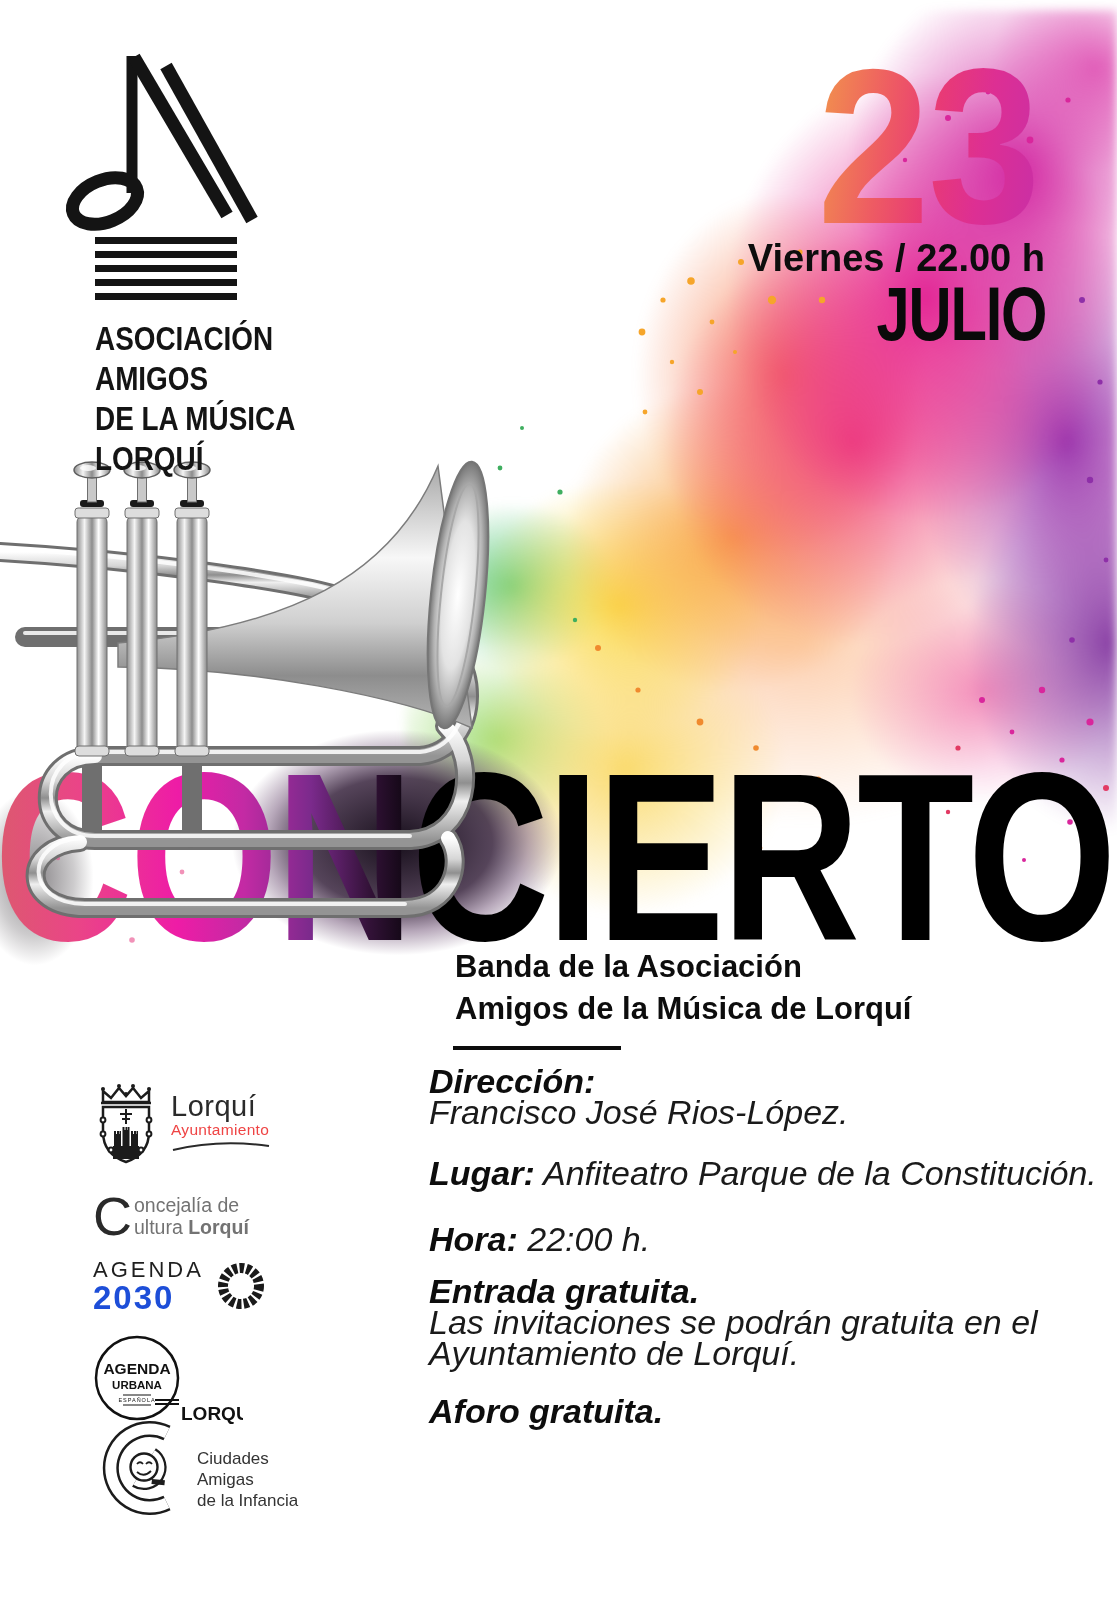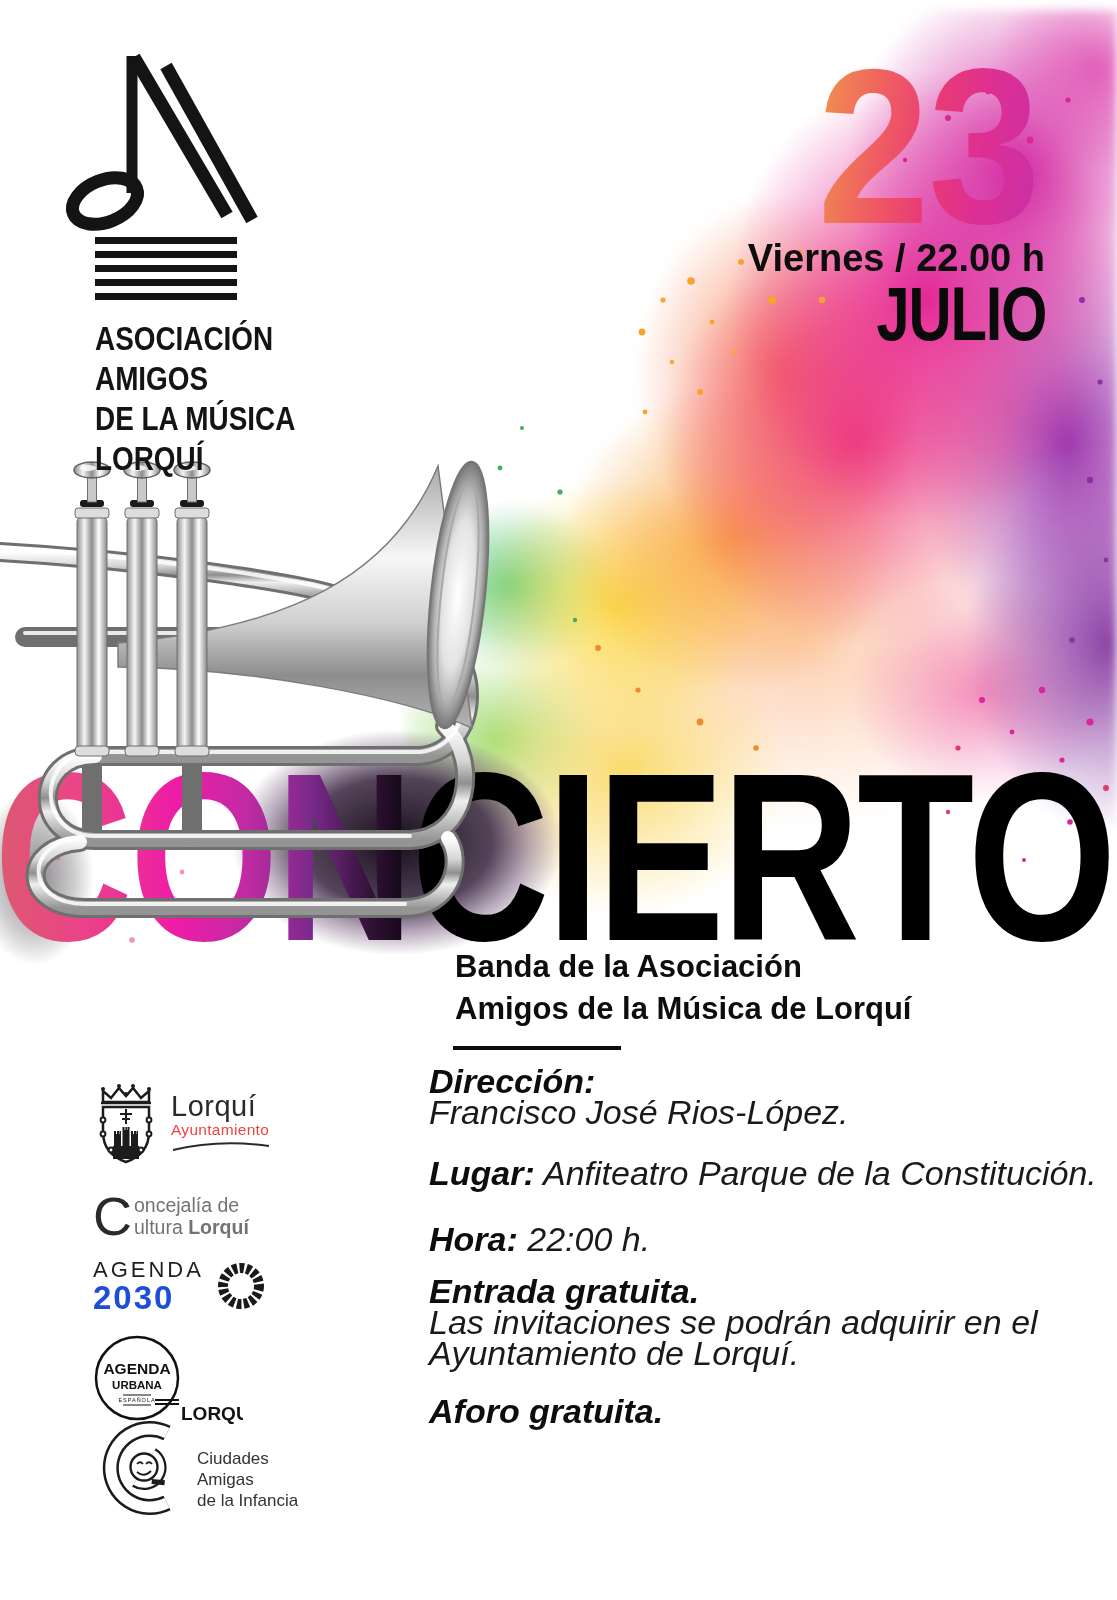--- a/index.html
+++ b/index.html
@@ -309,21 +309,21 @@
     <div>Francisco José Rios-López.</div>
   </div>
   <div class="abs detail d2">
     <b>Lugar:</b><span> Anfiteatro Parque de la Constitución.</span>
   </div>
   <div class="abs detail d3">
     <b>Hora:</b><span> 22:00 h.</span>
   </div>
   <div class="abs detail d4">
     <div><b>Entrada gratuita.</b></div>
-    <div>Las invitaciones se podrán adquirir en el</div>
+    <div>Las invitaciones se podrán gratuita en el</div>
     <div>Ayuntamiento de Lorquí.</div>
   </div>
   <div class="abs detail d5">
     <b>Aforo gratuita.</b>
   </div>
 
   <div class="abs sponsor row" style="top:1082px;">
     <svg width="66" height="84" viewBox="0 0 66 84">
       <g stroke="#1c1c1c" fill="none" stroke-width="2.5">
         <path d="M10 20 L10 9 L18 16 L26 6 L33 14 L40 6 L48 16 L56 9 L56 20 Z"></path>

